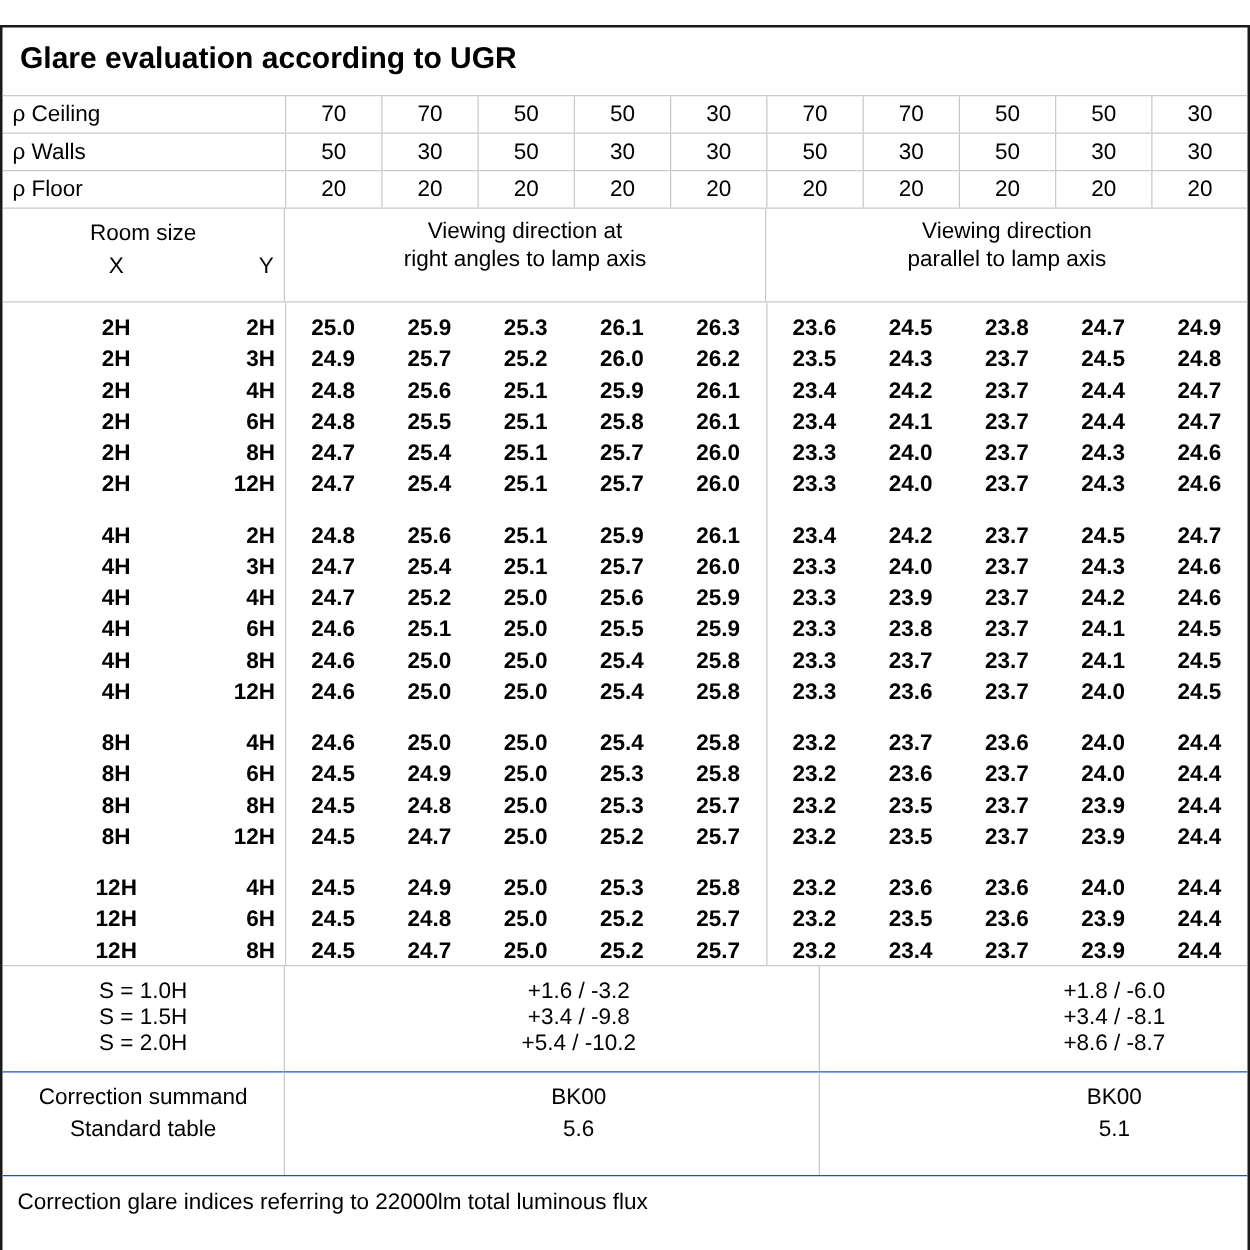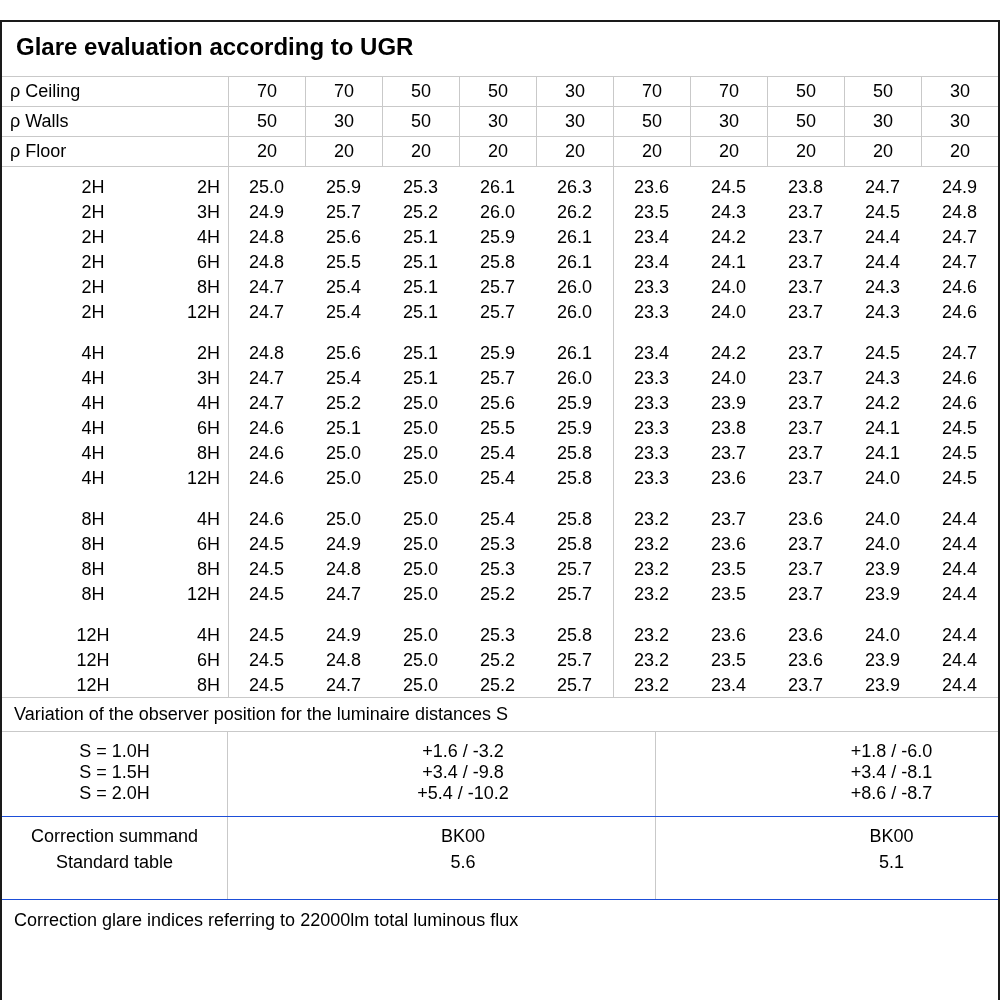--- a/index.html
+++ b/index.html
@@ -49,21 +49,21 @@
     border-bottom: 1px solid #c9c9c9;
     padding-top: 8px;
   }
   .vline { position: absolute; top: 0; bottom: 0; width: 1px; background: #c9c9c9; }
   .v1 { left: 226px; }
   .v2 { left: 611px; }
   .block + .block { margin-top: 16px; }
   .drow {
     display: grid;
     grid-template-columns: 182px 44px repeat(10, 77px);
-    height: 25px; line-height: 25px;
+    height: 25px; line-height: 25px; font-weight: bold;
   }
   .dx { text-align: center; }
   .dy { text-align: right; padding-right: 8px; }
   .dv { text-align: center; }
 
   .variation-note {
     height: 34px; line-height: 33px;
     padding-left: 12px;
     border-bottom: 1px solid #c9c9c9;
   }
@@ -128,20 +128,37 @@
         <div class="refl-cell">20</div>
         <div class="refl-cell">20</div>
         <div class="refl-cell">20</div>
         <div class="refl-cell">20</div>
         <div class="refl-cell">20</div>
         <div class="refl-cell">20</div>
         <div class="refl-cell">20</div>
       </div>
     </div>
 
+  <div class="main-header">
+    <div class="mh-label">
+      <div class="rs-title">Room size</div>
+      <div class="rs-xy">
+        <span class="cx">X</span>
+        <span class="cy">Y</span>
+      </div>
+    </div>
+    <div class="mh-group">
+      <div>Viewing direction at</div>
+      <div>right angles to lamp axis</div>
+    </div>
+    <div class="mh-group mh-g2">
+      <div>Viewing direction</div>
+      <div>parallel to lamp axis</div>
+    </div>
+  </div>
 
   <div class="data-area" id="data-area">
     <div class="vline v1"></div>
     <div class="vline v2"></div>
   <div class="block">
         <div class="drow">
           <div class="dx">2H</div>
           <div class="dy">2H</div>
           <div class="dv">25.0</div>
           <div class="dv">25.9</div>
@@ -408,21 +425,20 @@
           <div class="dv">25.7</div>
           <div class="dv">23.2</div>
           <div class="dv">23.4</div>
           <div class="dv">23.7</div>
           <div class="dv">23.9</div>
           <div class="dv">24.4</div>
         </div>
       </div>
     </div>
 
-  <div class="variation-note">Variation of the observer position for the luminaire distances S</div>
 
   <div class="s-section">
     <div class="col" id="s-col-labels">
         <div>S = 1.0H</div>
         <div>S = 1.5H</div>
         <div>S = 2.0H</div>
       </div>
     <div class="col" id="s-col-right-angles">
         <div>+1.6 / -3.2</div>
         <div>+3.4 / -9.8</div>

